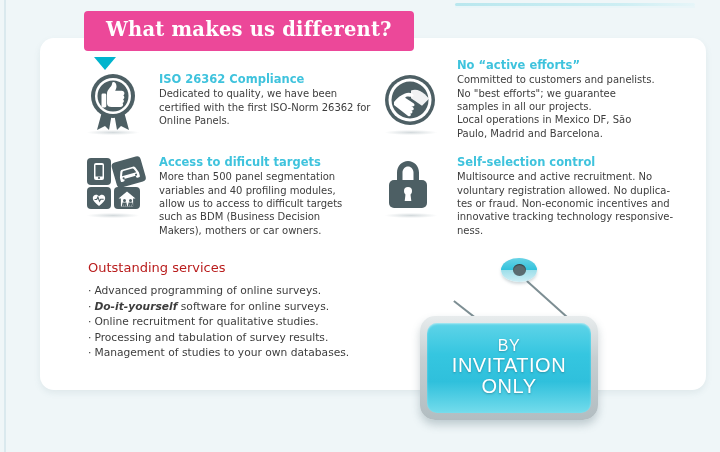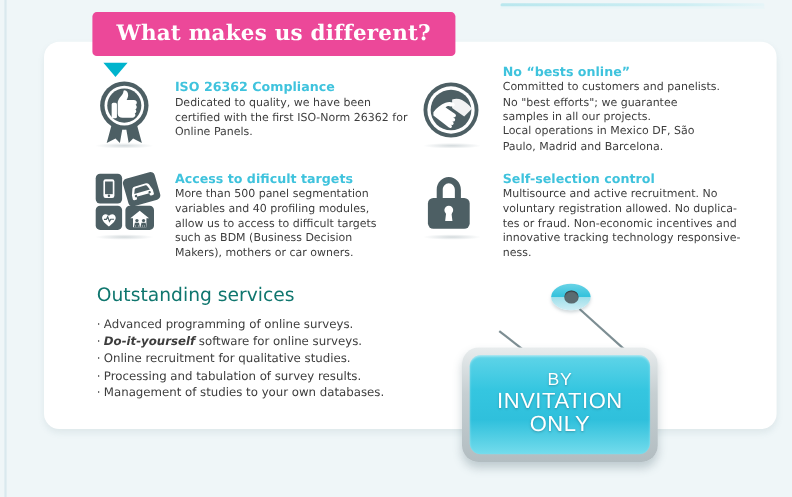--- a/index.html
+++ b/index.html
@@ -88,21 +88,21 @@
   .f4 .feat-body{width:235px;}
 
   .icon-shadow{
     position:absolute;left:2px;bottom:-1px;width:52px;height:5px;
     background:radial-gradient(ellipse at center,rgba(120,140,148,.32) 0%,rgba(120,140,148,0) 72%);
   }
 
   
   .services{position:absolute;left:88px;top:261px;width:280px;}
   .services-title{
-    color:#0f766e;font-size:17px;margin:0 0 9px 0;line-height:1;
+    color:#b91c1c;font-size:13px;margin:0 0 9px 0;line-height:1;
     font-weight:normal;
   }
   .services ul{list-style:none;margin:0;padding:0;}
   .services li{
     color:#3d3d3d;font-size:10.7px;line-height:1.45;white-space:nowrap;
   }
   .services li .dot{margin-right:3px;}
   .ital{font-style:italic;font-weight:bold;}
 
   
@@ -197,21 +197,21 @@
       <svg width="58" height="58" viewBox="0 0 58 58">
         <circle cx="27" cy="28" r="25" fill="#4d5f64"></circle>
         <circle cx="27" cy="28" r="21.5" fill="#ffffff"></circle>
         <circle cx="27" cy="28" r="18.5" fill="#4d5f64"></circle>
         <path d="M11 30 c3-4 7-7 11-8.5 c2.5-1 5-1 7 0 c1.5 .8 2 2 1 2.8 c-1 .8-3 .4-4.5 .2 c-1.6-.2-2.6 .4-3.4 1.2 l8.4 5.6 c1.2 .8 1.3 2 .5 2.8 c-.7 .7-1.8 .6-2.7 0 l1.6 1.1 c1.1 .8 1.2 2 .4 2.7 c-.7 .7-1.8 .6-2.7 0 l1 .7 c1 .7 1.1 1.8 .4 2.5 c-.7 .7-1.7 .6-2.5 .1 l.6 .4 c.9 .6 1 1.6 .4 2.2 c-.6 .6-1.6 .6-2.4 .1 L11 33 Z" fill="#ffffff"></path>
         <path d="M28 18.5 c3-1.2 6-1 9 .5 c3.5 1.8 6.5 4.6 9 7.8 l-7 7 l-11-7.6 Z" fill="#ffffff" opacity=".92"></path>
       </svg>
       <div class="icon-shadow"></div>
     </div>
     <div class="feat-body">
-      <p class="feat-title">No “bests online”</p>
+      <p class="feat-title">No “active efforts”</p>
       <p class="feat-text">Committed to customers and panelists.
 No "best efforts"; we guarantee
 samples in all our projects.
 Local operations in Mexico DF, São
 Paulo, Madrid and Barcelona.</p>
     </div>
   </div>
 
   <div class="feature f3">
     <div class="feat-icon">

